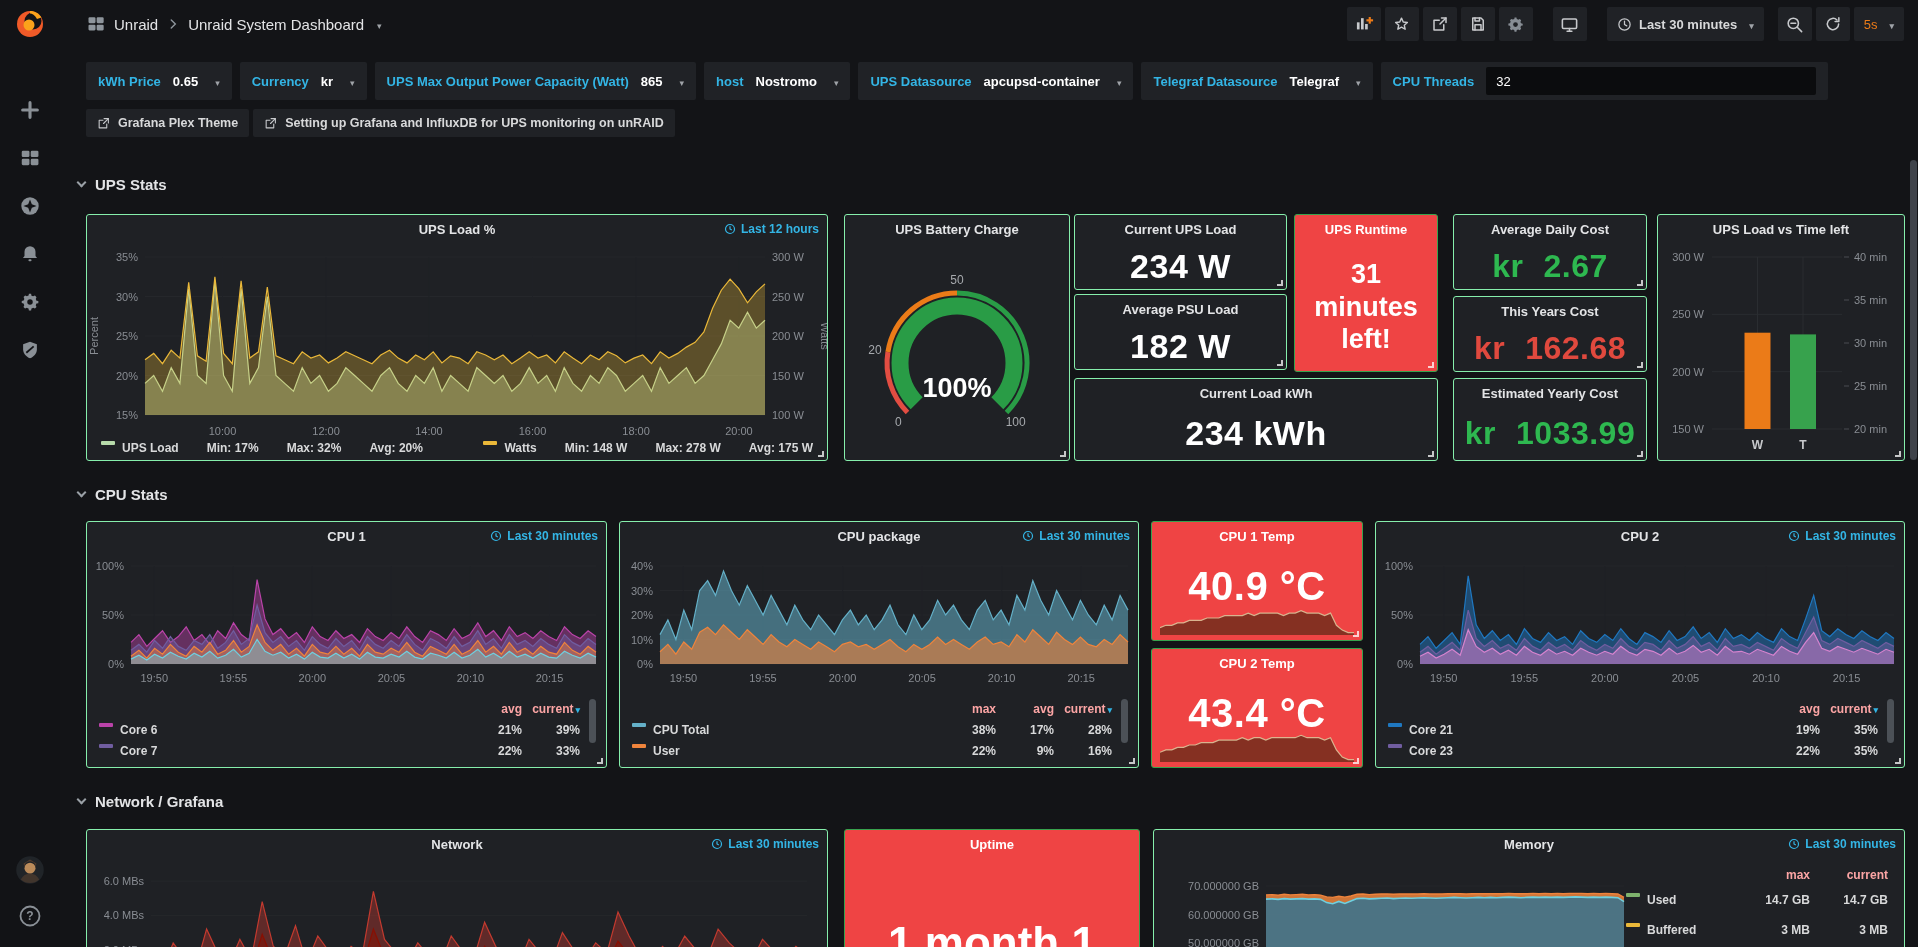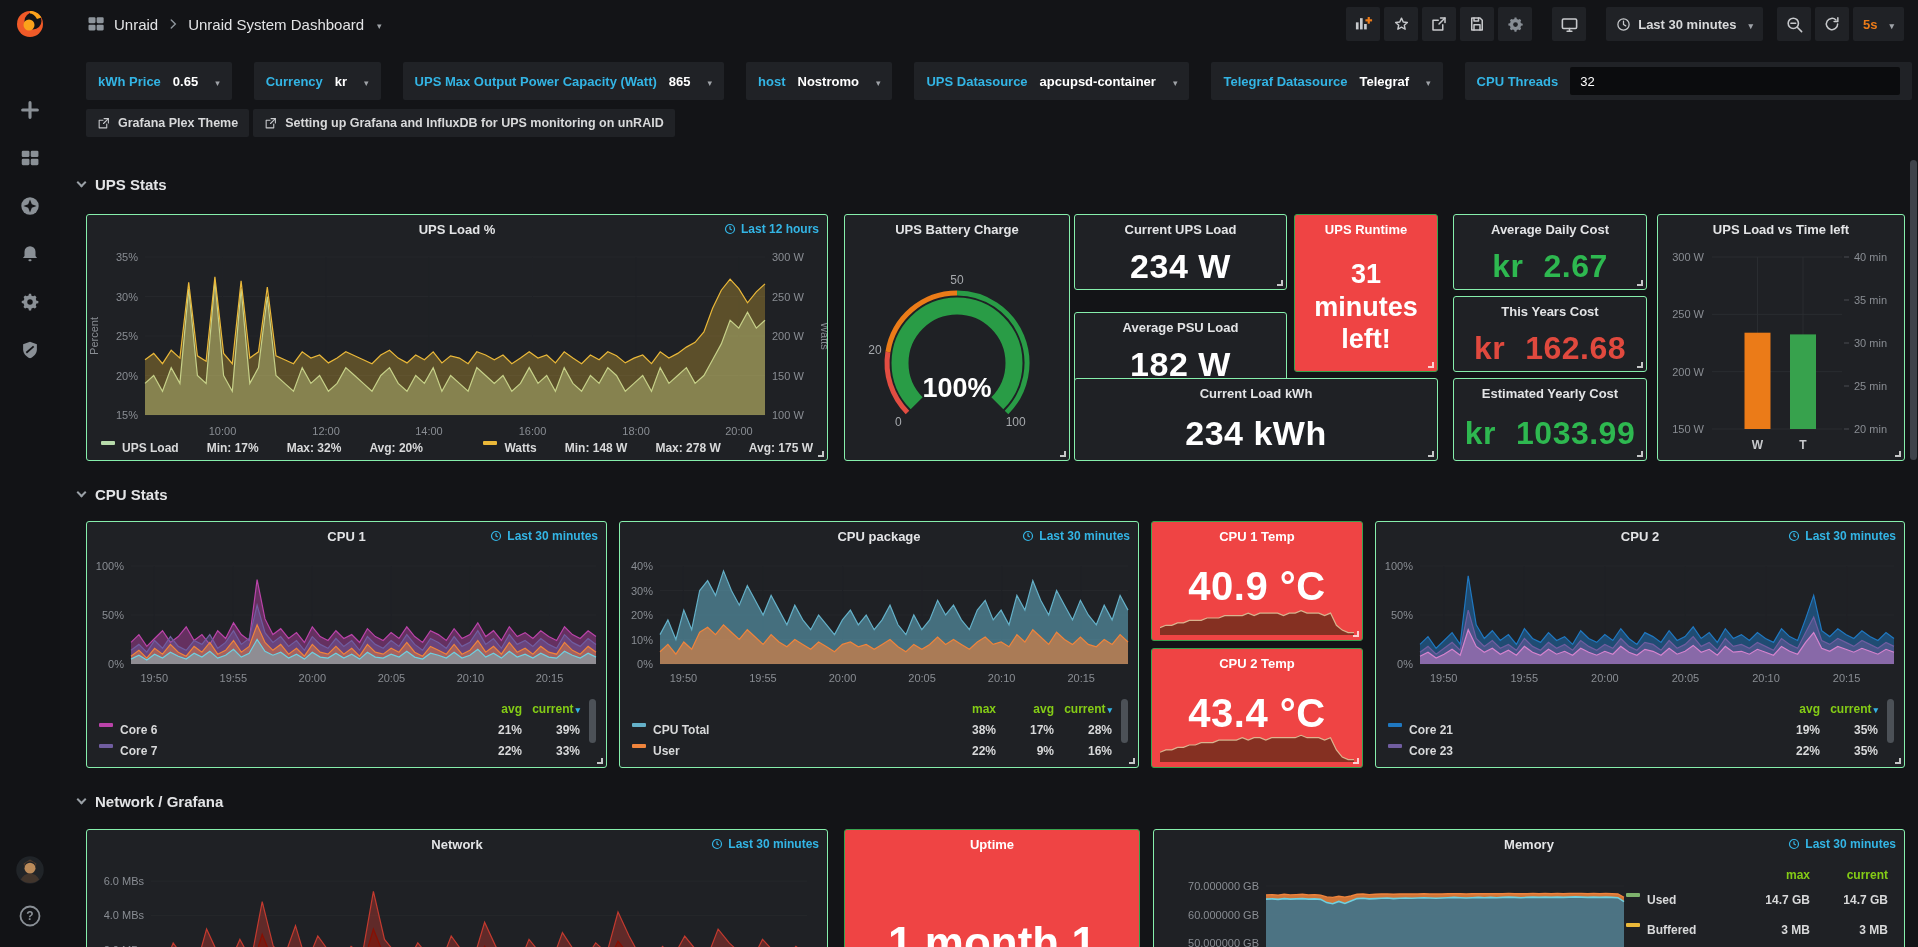--- a/index.html
+++ b/index.html
@@ -13,25 +13,25 @@
   .sicon{width:34px;height:34px;background:none;border:none;display:flex;align-items:center;justify-content:center;cursor:pointer;opacity:.85}
   .sbottom{position:absolute;bottom:14px;left:0;width:60px;display:flex;flex-direction:column;align-items:center;gap:12px}
   
   #topnav{position:absolute;left:60px;top:0;right:0;height:48px;display:flex;align-items:center;justify-content:space-between;background:#131417}
   .crumbs{display:flex;align-items:center;gap:8px;margin-left:26px}
   .crumb{font-size:15px;color:#e3e4e6;cursor:pointer}
   .navright{display:flex;align-items:center;gap:4px;margin-right:14px}
   .nbtn{width:34px;height:34px;background:#202226;border:none;border-radius:2px;display:flex;align-items:center;justify-content:center;cursor:pointer}
   .wbtn{height:34px;background:#202226;border:none;border-radius:2px;display:flex;align-items:center;gap:7px;padding:0 10px;color:#d8d9da;font-size:13px;font-weight:700;cursor:pointer}
   .caret::after{content:"▾";font-size:9px;color:#9fa3a8;margin-left:5px}
-  .intv{color:#eb7b18;font-weight:700}
+  .intv{color:#eb7b18;font-weight:400}
   .gapL{margin-left:16px}.gapS{margin-left:10px}
   
   #submenu{position:absolute;left:60px;top:48px;right:0}
-  .vrow{display:flex;align-items:flex-end;gap:22px;padding:14px 0 0 26px}
+  .vrow{display:flex;align-items:flex-end;gap:8px;padding:14px 0 0 26px}
   .varbox{display:flex;align-items:center;gap:12px;background:#202226;border-radius:2px;height:38px;padding:0 12px;cursor:pointer}
   .vlabel{color:#33b5e5;font-weight:700}
   .vvalue{color:#fff;font-weight:700}
   .vinput{width:330px;height:28px;background:#0b0c0e;border:none;border-radius:2px;color:#fff;font-size:13px;padding:0 10px;font-family:inherit}
   .lrow{display:flex;gap:4px;padding:9px 0 0 26px}
   .dashlink{display:flex;align-items:center;gap:8px;background:#202226;border-radius:2px;padding:7px 11px;color:#d8d9da;font-weight:700;font-size:12.5px;text-decoration:none;cursor:pointer}
   
   #dash{position:absolute;left:0;top:0;width:1918px;height:947px}
   .sechead{position:absolute;display:flex;align-items:center;gap:10px;font-size:15px;font-weight:700;color:#e3e4e6;cursor:pointer}
   .chev{width:7px;height:7px;border-left:2px solid #9aa0a6;border-bottom:2px solid #9aa0a6;transform:rotate(-45deg);margin-top:-4px}
@@ -54,21 +54,21 @@
   .hlegend{position:absolute;left:0;right:0;bottom:5px;display:flex;justify-content:space-between;padding:0 14px;font-size:12px;font-weight:600;color:#d8d9da}
   .hli{display:flex;align-items:flex-start}
   .lm{width:14px;height:4px;border-radius:1px;display:inline-block;margin-right:7px}
   .lname{cursor:pointer}
   .lstat{margin-left:28px}
   
   .tleg{position:absolute;left:12px;right:26px;bottom:6px;font-size:12px;font-weight:600}
   .trow{display:flex;align-items:center;height:21px}
   .tname{flex:1;display:flex;}
   .tcell{width:58px;text-align:right}
-  .th{color:#84cc16}
+  .th{color:#fca5a5}
   .sorted::after{content:"▾";color:#33b5e5;font-size:9px;margin-left:2px}
   .lscroll{position:absolute;right:10px;bottom:24px;width:7px;height:44px;background:#4c5157;border-radius:4px;cursor:pointer}
   .mleg{left:auto;right:16px;top:34px;bottom:auto;width:262px}
   .mleg .tcell{width:78px}
   
   #pagescroll{position:absolute;right:1px;top:48px;bottom:0;width:8px}
   #pagescroll .thumb{position:absolute;right:0;top:112px;width:7px;height:300px;background:#3f434a;border-radius:4px;cursor:pointer}
   
   svg text{font-family:"Liberation Sans",sans-serif}
   .tick{fill:#898d93;font-size:11px}
@@ -389,21 +389,21 @@
 
   <section class="panel" style="left:1074px;top:214px;width:213px;height:76px">
     <div class="ph">
         <span class="ptitle">Current UPS Load</span>
       </div>
     <div class="statwrap">
         <span class="statval">234 W</span>
       </div>
     <i class="corner"></i>
   </section>
-  <section class="panel" style="left:1074px;top:312px;width:213px;height:76px">
+  <section class="panel" style="left:1074px;top:294px;width:213px;height:76px">
     <div class="ph">
         <span class="ptitle">Average PSU Load</span>
       </div>
     <div class="statwrap">
         <span class="statval">182 W</span>
       </div>
     <i class="corner"></i>
   </section>
   <section class="panel" style="left:1074px;top:378px;width:364px;height:83px">
     <div class="ph">

